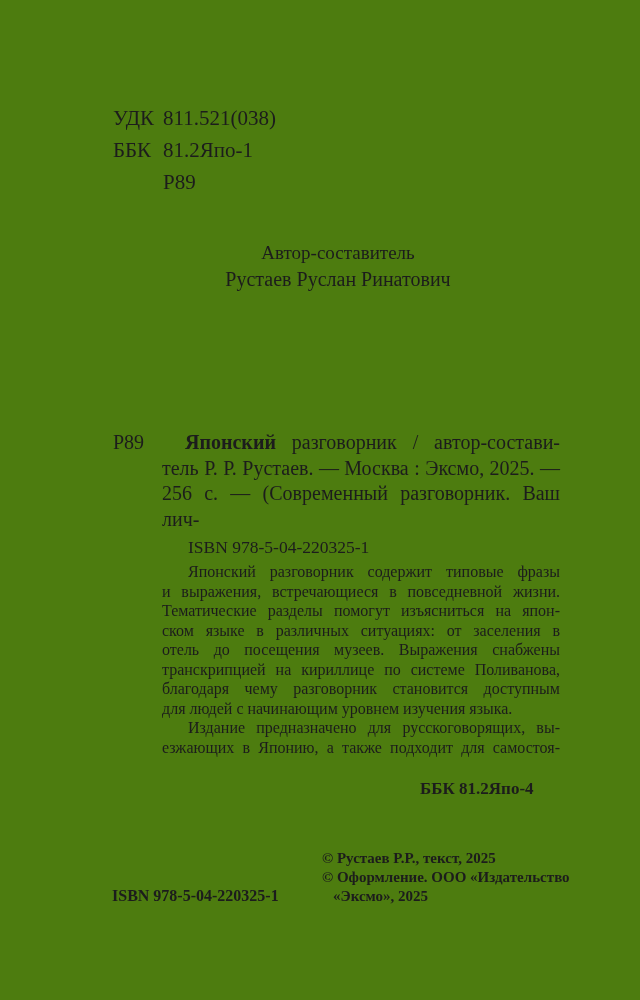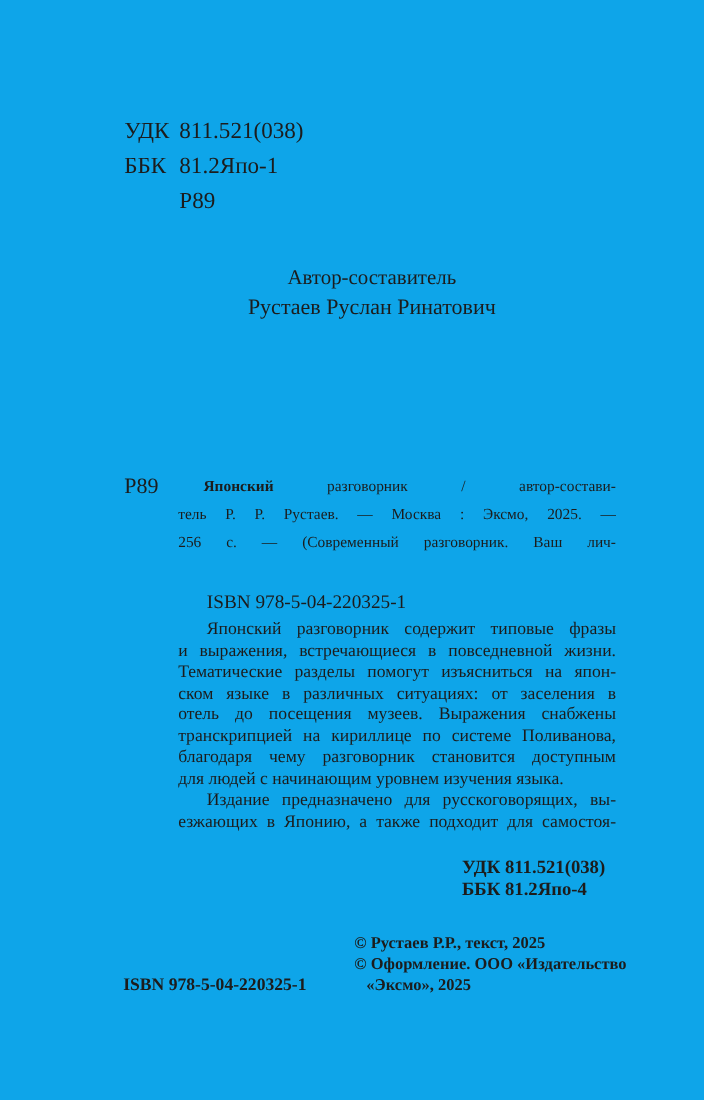--- a/index.html
+++ b/index.html
@@ -1,41 +1,41 @@
 <!DOCTYPE html>
 <html><head>
 <meta charset="utf-8">
 <style>
   html, body { margin: 0; padding: 0; background: #e8e8e8; }
   #page {
     position: relative;
     width: 640px;
     height: 1000px;
     margin: 0 auto;
-    background: #0ea5e9;
+    background: #4d7c0f;
     color: #1c1c1c;
     font-family: "Liberation Serif", "DejaVu Serif", serif;
     overflow: hidden;
   }
   .abs { position: absolute; }
 
   
   #udk-top { left: 113px; top: 102px; font-size: 21px; line-height: 32px; }
   #udk-top .row { display: flex; }
   #udk-top .lbl { display: inline-block; width: 50px; }
   #udk-top .val { display: inline-block; }
 
   
   #author-block { left: 138px; top: 240px; width: 400px; text-align: center; }
   #author-role { font-size: 19px; line-height: 26px; }
   #author-name { font-size: 20px; line-height: 27px; }
 
   
   #catalog-sign { left: 113px; top: 430px; font-size: 20px; line-height: 25.5px; }
-  #catalog-entry { left: 162px; top: 430px; width: 398px; font-size: 14px; line-height: 25.5px; }
+  #catalog-entry { left: 162px; top: 430px; width: 398px; font-size: 20px; line-height: 25.5px; }
   #catalog-first-line { text-align: justify; text-align-last: justify; text-indent: 23px; }
 
   
   .jline { text-align: justify; text-align-last: justify; }
   .jline.last { text-align-last: left; }
   .jline.indent { text-indent: 26px; }
 
   
   #isbn-mid { left: 188px; top: 536px; font-size: 17.5px; line-height: 22px; }
 
@@ -97,21 +97,20 @@
         <div class="jline">благодаря чему разговорник становится доступным</div>
         <div class="jline last">для людей с начинающим уровнем изучения языка.</div>
       </div>
     <div>
         <div class="jline indent">Издание предназначено для русскоговорящих, вы-</div>
         <div class="jline">езжающих в Японию, а также подходит для самостоя-</div>
       </div>
   </div>
 
   <div id="udk-bottom" class="abs">
-    <div>УДК 811.521(038)</div>
     <div>ББК 81.2Япо-4</div>
   </div>
 
   <div id="copyright-block" class="abs">
     <div>© Рустаев Р.Р., текст, 2025</div>
     <div>© Оформление. ООО «Издательство</div>
     <div class="cont">«Эксмо», 2025</div>
   </div>
   <div id="isbn-bottom" class="abs">ISBN 978-5-04-220325-1</div>
 

